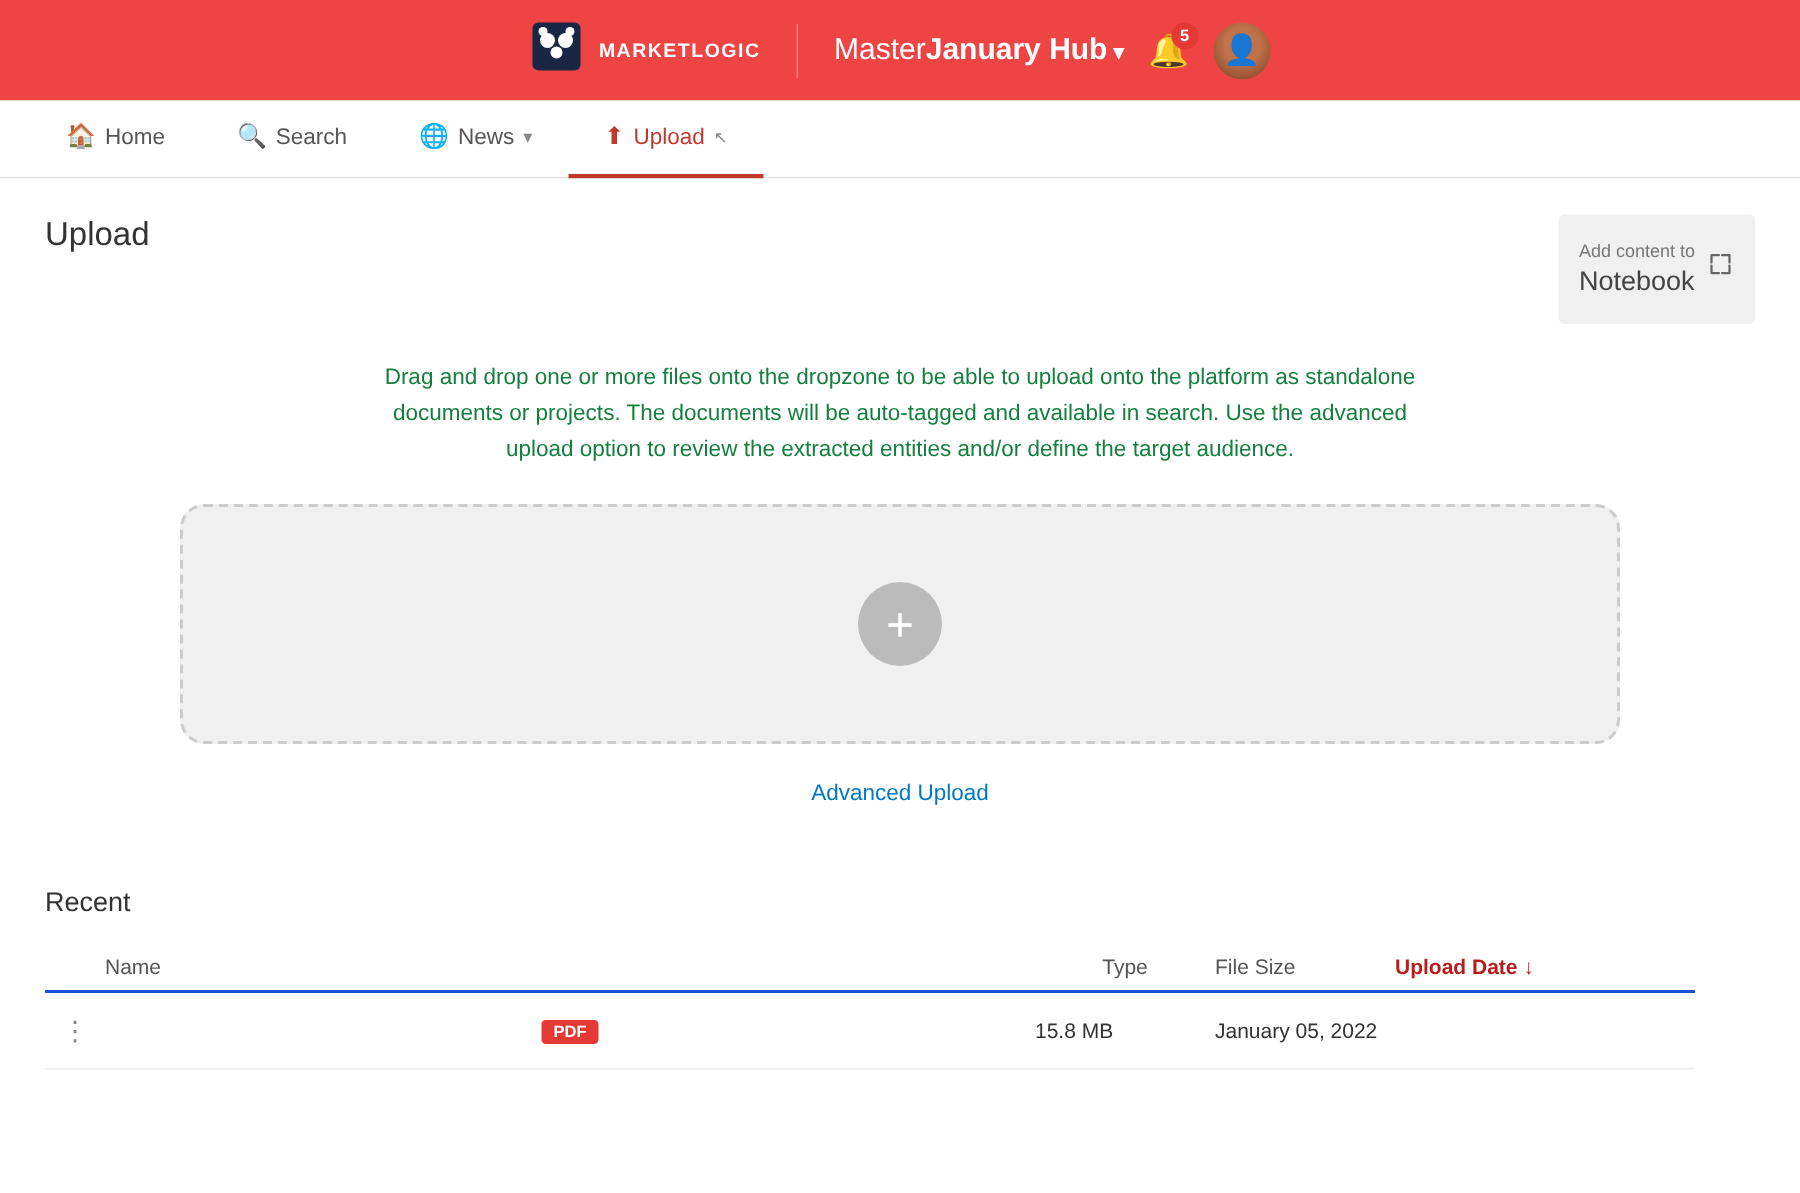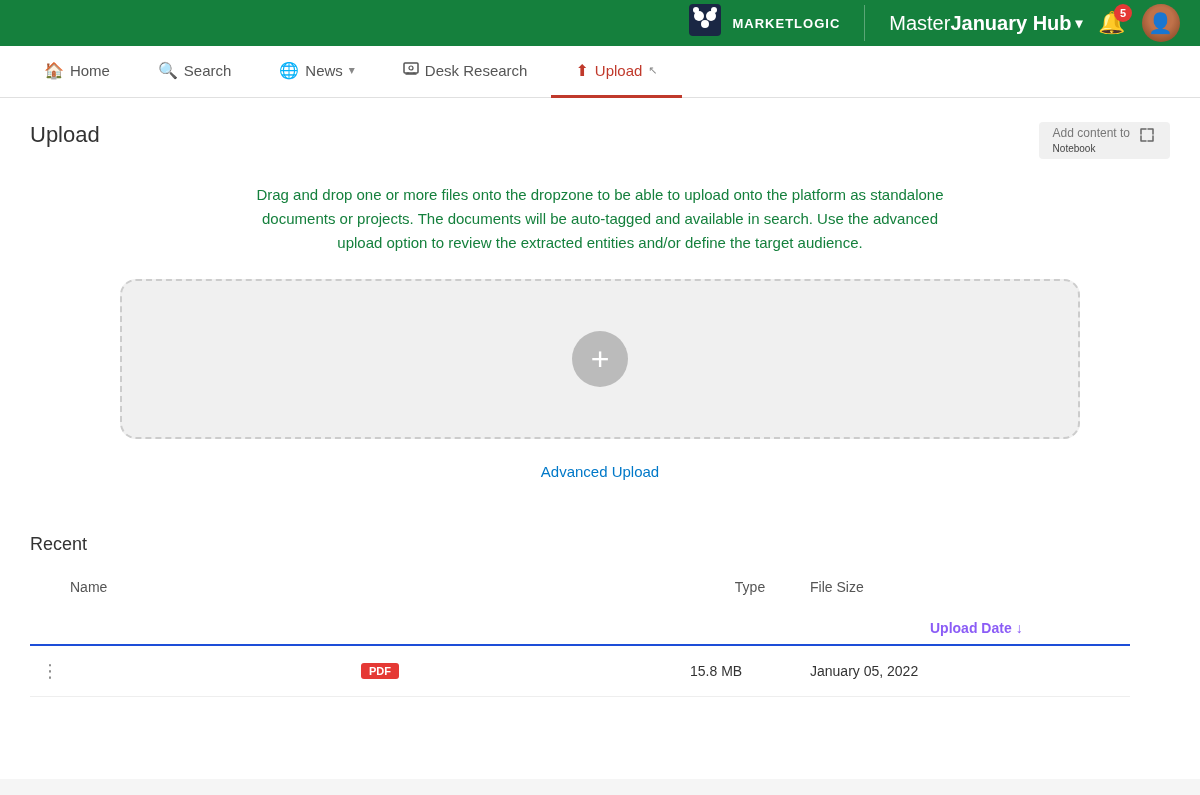--- a/index.html
+++ b/index.html
@@ -1,25 +1,25 @@
 <!DOCTYPE html>
 <html><head>
   <meta charset="utf-8">
   <style>
     * { box-sizing: border-box; margin: 0; padding: 0; }
     body { font-family: Arial, sans-serif; background: #f5f5f5; color: #333; }
 
     
     .top-nav {
-      background: #15803d;
-      display: flex;
-      align-items: center;
-      height: 46px;
+      background: #ef4444;
+      display: flex;
+      align-items: center;
+      height: 67px;
       padding: 0 20px;
-      justify-content: flex-end;
+      justify-content: center;
     }
     .top-nav-left {
       display: flex;
       align-items: center;
       gap: 16px;
     }
     .logo-area {
       display: flex;
       align-items: center;
       gap: 10px;
@@ -154,38 +154,38 @@
     }
     .page-title {
       font-size: 22px;
       font-weight: 400;
       color: #333;
     }
     .notebook-btn {
       background: #f0f0f0;
       border: none;
       border-radius: 4px;
-      padding: 4px 14px;
-      cursor: pointer;
-      display: flex;
-      align-items: flex-start;
+      padding: 17px 14px;
+      cursor: pointer;
+      display: flex;
+      align-items: center;
       gap: 8px;
       color: #555;
       font-size: 13px;
       line-height: 1.3;
     }
     .notebook-btn .btn-text {
       text-align: left;
     }
     .notebook-btn .btn-text .line1 {
       font-size: 12px;
       color: #777;
     }
     .notebook-btn .btn-text .line2 {
-      font-size: 10px;
+      font-size: 18px;
       font-weight: 500;
       color: #444;
     }
     .expand-icon {
       font-size: 16px;
       color: #666;
     }
 
     
     .description {
@@ -249,25 +249,24 @@
       display: grid;
       grid-template-columns: 40px 1fr 120px 120px 200px;
       padding: 8px 0;
       border-bottom: 2px solid #1d4ed8;
       font-size: 14px;
       color: #555;
     }
     .table-header .col-name { color: #555; }
     .table-header .col-upload-date {
       font-weight: bold;
-      color: #8b5cf6;
+      color: #b91c1c;
       display: flex;
       align-items: center;
       gap: 4px;
-      margin-top: 41px;
     }
     .table-row {
       display: grid;
       grid-template-columns: 40px 1fr 120px 120px 200px;
       padding: 14px 0;
       border-bottom: 1px solid #eee;
       align-items: center;
       font-size: 14px;
     }
     .row-menu {
@@ -344,30 +343,20 @@
     <span>Home</span>
   </a>
   <a class="nav-item">
     <span class="nav-icon">🔍</span>
     <span>Search</span>
   </a>
   <a class="nav-item">
     <span class="nav-icon">🌐</span>
     <span>News</span>
     <span style="font-size:12px;color:#888;">▾</span>
-  </a>
-  <a class="nav-item">
-    <span class="nav-icon">
-      <svg width="16" height="16" viewBox="0 0 16 16" fill="none">
-        <rect x="1" y="3" width="14" height="10" rx="1" stroke="#555" stroke-width="1.5"></rect>
-        <path d="M5 13v1M11 13v1M3 14h10" stroke="#555" stroke-width="1.5" stroke-linecap="round"></path>
-        <circle cx="8" cy="8" r="2" stroke="#555" stroke-width="1.2"></circle>
-      </svg>
-    </span>
-    <span>Desk Research</span>
   </a>
   <a class="nav-item active">
     <span class="nav-icon" style="color:#c0392b;">⬆</span>
     <span style="color:#c0392b;">Upload</span>
     <span style="font-size:11px;color:#888;">↖</span>
   </a>
 </nav>
 
 <main class="main-content">
   <div class="page-header">

